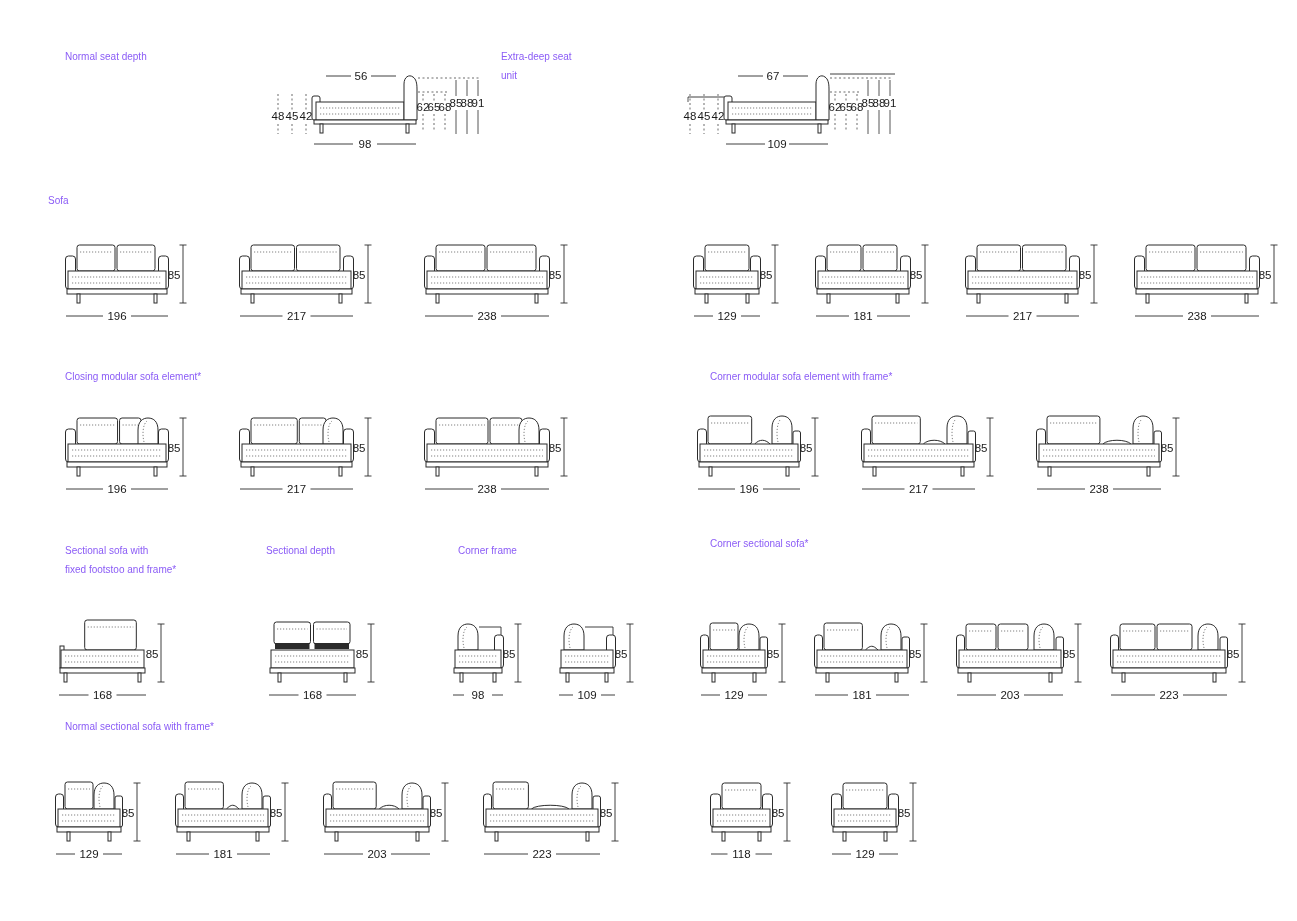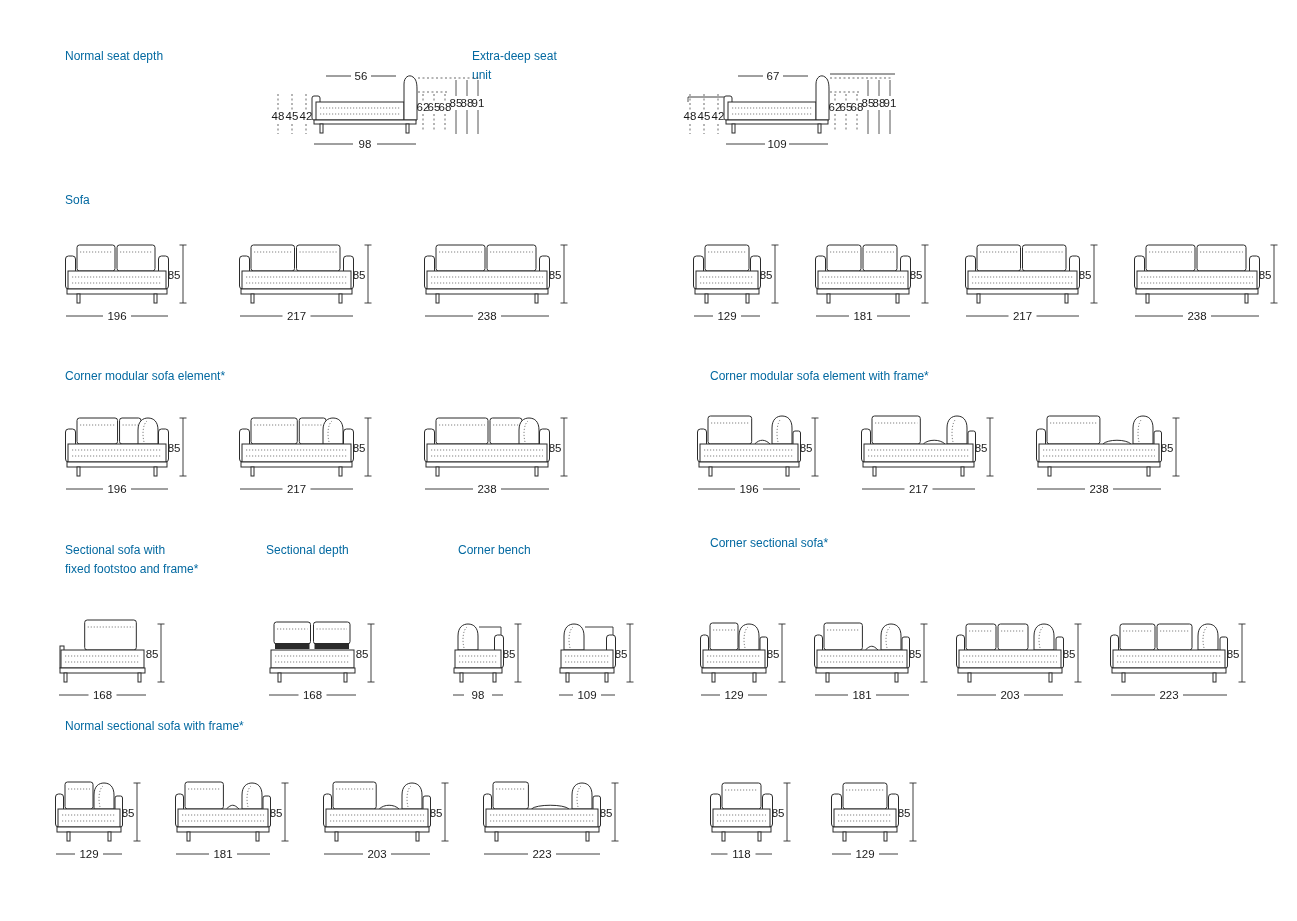--- a/index.html
+++ b/index.html
@@ -1,20 +1,20 @@
 <!DOCTYPE html>
 <html><head>
 <meta charset="utf-8">
 <style>
   *{margin:0;padding:0;box-sizing:border-box}
   html,body{background:#ffffff}
   body{width:1297px;height:921px;position:relative;overflow:hidden;
        font-family:"Liberation Sans",sans-serif;color:#1a1a1a}
   .page{position:absolute;left:0;top:0;width:1297px;height:921px;background:#ffffff}
-  .sec-title{position:absolute;font-size:12px;line-height:19px;color:#0369a1}
+  .sec-title{position:absolute;font-size:10px;line-height:19px;color:#8b5cf6}
   .sec-title .tl{display:block;white-space:nowrap}
   .diagram-row{position:absolute;display:flex;align-items:flex-end}
   .side-diagram{position:absolute}
   .sofa-item{flex:0 0 auto}
   svg{display:block}
   svg .st{fill:#ffffff;stroke:#2b2b2b;stroke-width:1}
   svg .stf{fill:#2b2b2b;stroke:none}
   svg .ln{stroke:#2b2b2b;stroke-width:0.9}
   svg .lnt{stroke:#2b2b2b;stroke-width:0.8}
   svg .dash{stroke:#2b2b2b;stroke-width:0.7;stroke-dasharray:2 2.5;fill:none}
@@ -22,42 +22,42 @@
   svg .dim{font-family:"Liberation Sans",sans-serif;font-size:11.5px;fill:#1a1a1a}
 </style>
 </head>
 <body>
 
 <div class="page">
 
   <div class="sec-title" style="left:65px;top:47px">
     <span class="tl">Normal seat depth</span>
   </div>
-  <div class="sec-title" style="left:472px;top:47px">
+  <div class="sec-title" style="left:501px;top:47px">
     <span class="tl">Extra-deep seat</span>
     <span class="tl">unit</span>
   </div>
-  <div class="sec-title" style="left:65px;top:191px">
+  <div class="sec-title" style="left:48px;top:191px">
     <span class="tl">Sofa</span>
   </div>
   <div class="sec-title" style="left:65px;top:367px">
-    <span class="tl">Corner modular sofa element*</span>
+    <span class="tl">Closing modular sofa element*</span>
   </div>
   <div class="sec-title" style="left:710px;top:367px">
     <span class="tl">Corner modular sofa element with frame*</span>
   </div>
   <div class="sec-title" style="left:65px;top:541px">
     <span class="tl">Sectional sofa with</span>
     <span class="tl">fixed footstoo and frame*</span>
   </div>
   <div class="sec-title" style="left:266px;top:541px">
     <span class="tl">Sectional depth</span>
   </div>
   <div class="sec-title" style="left:458px;top:541px">
-    <span class="tl">Corner bench</span>
+    <span class="tl">Corner frame</span>
   </div>
   <div class="sec-title" style="left:710px;top:534px">
     <span class="tl">Corner sectional sofa*</span>
   </div>
   <div class="sec-title" style="left:65px;top:717px">
     <span class="tl">Normal sectional sofa with frame*</span>
   </div>
 
   <div class="side-diagram" style="left:268px;top:68px">
       <svg width="220" height="95" viewBox="0 0 220 95">

